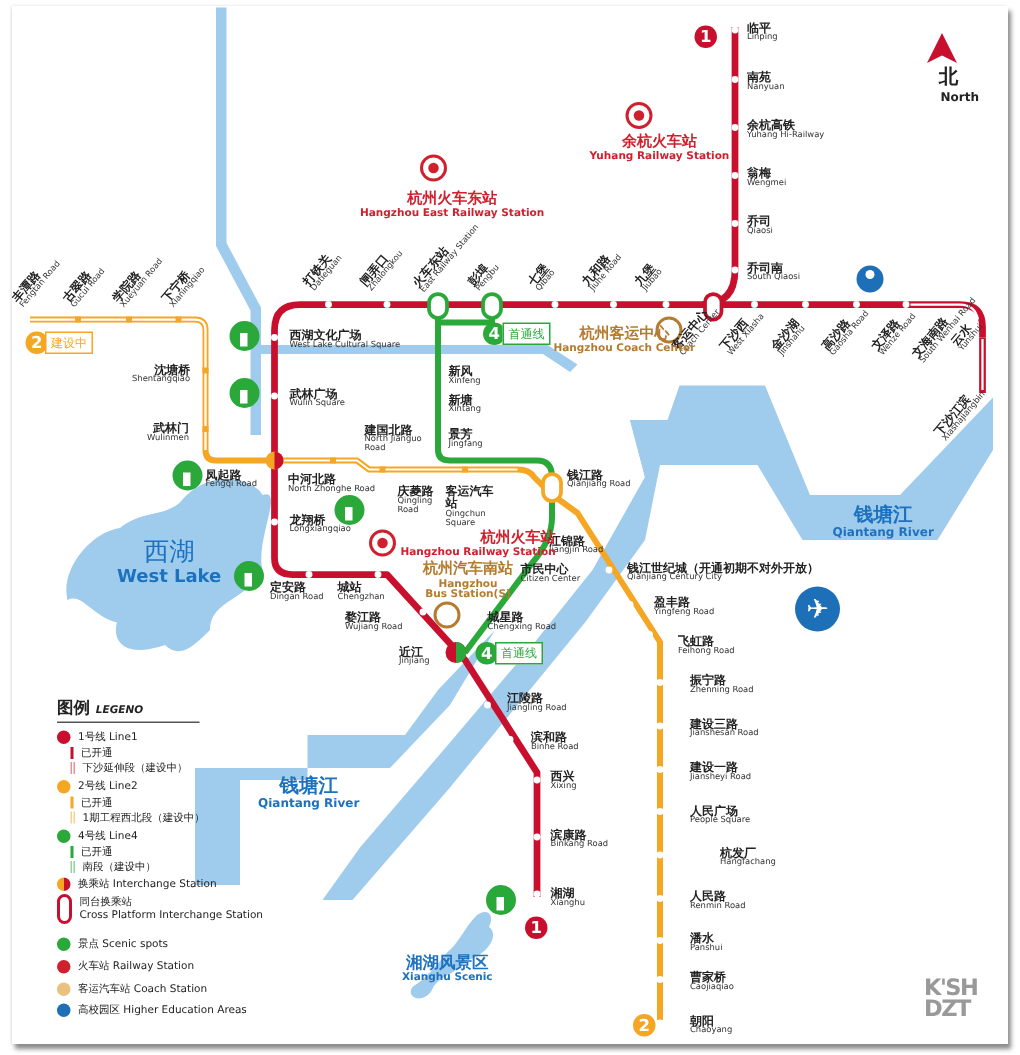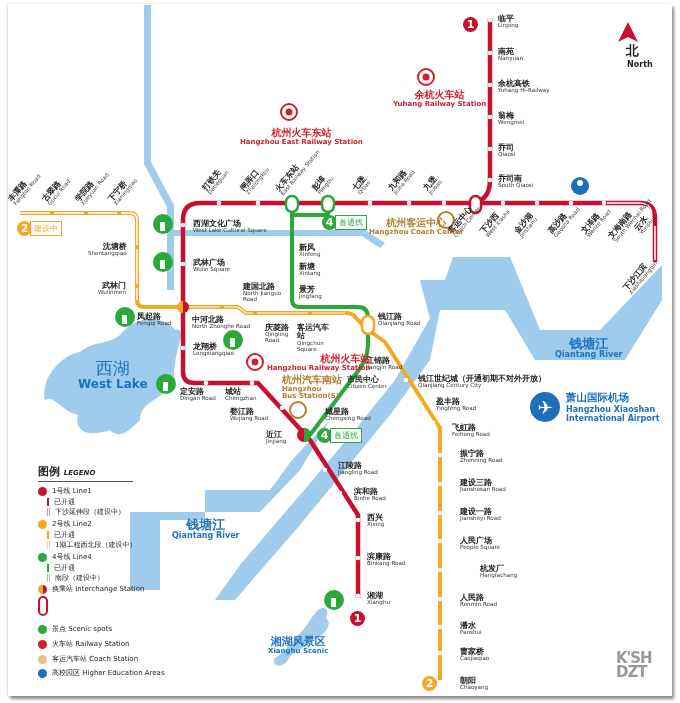--- a/index.html
+++ b/index.html
@@ -476,21 +476,21 @@
     <span class="big-red-en">Yuhang Railway Station</span>
   </div>
 <div class="lbl" style="left:267px;top:354px;text-align:right">
     <span class="big-red-cn">杭州火车站</span>
     <span class="big-red-en">Hangzhou Railway Station</span>
   </div>
 <div class="lbl" style="left:369px;top:218px;text-align:center">
     <span class="big-brown-cn">杭州客运中心</span>
     <span class="big-brown-en">Hangzhou Coach Center</span>
   </div>
-<div class="lbl" style="left:282px;top:375px;">
+<div class="lbl" style="left:282px;top:375px;text-align:center">
     <span class="big-brown-cn">杭州汽车南站</span>
     <span class="big-brown-en">Hangzhou</span>
     <span class="big-brown-en">Bus Station(S)</span>
   </div>
 
 <div class="lbl" style="left:78px;top:360px">
     <span class="lake-cn">西湖</span>
     <span class="lake-en">West Lake</span>
   </div>
 <div class="lbl" style="left:555px;top:337px">
@@ -501,25 +501,20 @@
     <span class="water-cn">钱塘江</span>
     <span class="water-en">Qiantang River</span>
   </div>
 <div class="lbl" style="left:268px;top:636px">
     <span class="water-cn" style="font-size:11px">湘湖风景区</span>
     <span class="water-en" style="font-size:7px">Xianghu Scenic</span>
   </div>
 
 <div class="airport">
   <div class="ic">✈</div>
-  <div class="t">
-    <span class="c">萧山国际机场</span>
-    <span class="e">Hangzhou Xiaoshan</span>
-    <span class="e">International Airport</span>
-  </div>
 </div>
 
 <div class="legend">
   <div class="title"><span>图例</span> <small>LEGENO</small></div>
   <div class="lg-row" style="top:22px">
       <span class="ic" style="background:#c8102e"></span>
       <span>1号线 Line1</span>
     </div>
   <div class="lg-row" style="top:33px;left:9px">
       <span class="lg-bar" style="background:#c8102e"></span>
@@ -552,20 +547,24 @@
   <div class="lg-row" style="top:109px;left:9px">
       <span class="lg-bar" style="border-left:1px solid #93d49b;border-right:1px solid #93d49b;width:1px"></span>
       <span>南段（建设中）</span>
     </div>
   <div class="lg-row" style="top:120px">
       <span class="ic" style="background:linear-gradient(90deg,#f5a623 50%,#c8102e 50%)"></span>
       <span>换乘站 Interchange Station</span>
     </div>
   <div class="lg-row" style="top:132px;align-items:flex-start">
       <span style="display:inline-block;width:6px;height:16px;border:2.5px solid #c8102e;border-radius:5px;margin-right:5px"></span>
+      <span>
+        <span style="display:block">同台换乘站</span>
+        <span style="display:block">Cross Platform Interchange Station</span>
+      </span>
     </div>
   <div class="lg-row" style="top:160px">
       <span class="ic" style="background:#2aa83a"></span>
       <span>景点 Scenic spots</span>
     </div>
   <div class="lg-row" style="top:175px">
       <span class="ic" style="background:#d0202e"></span>
       <span>火车站 Railway Station</span>
     </div>
   <div class="lg-row" style="top:190px">

